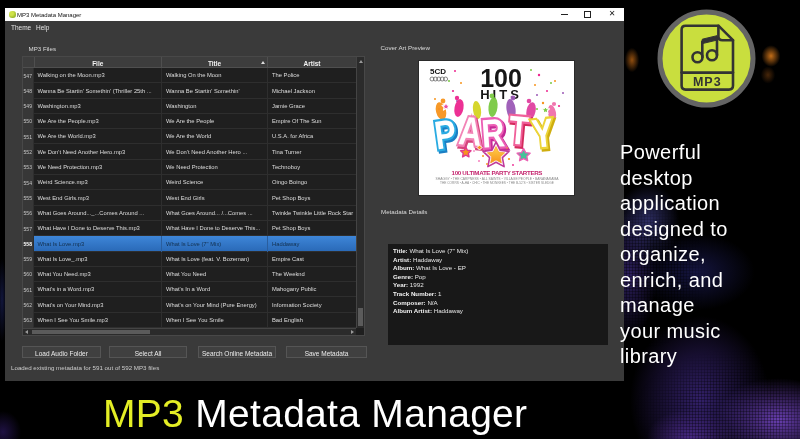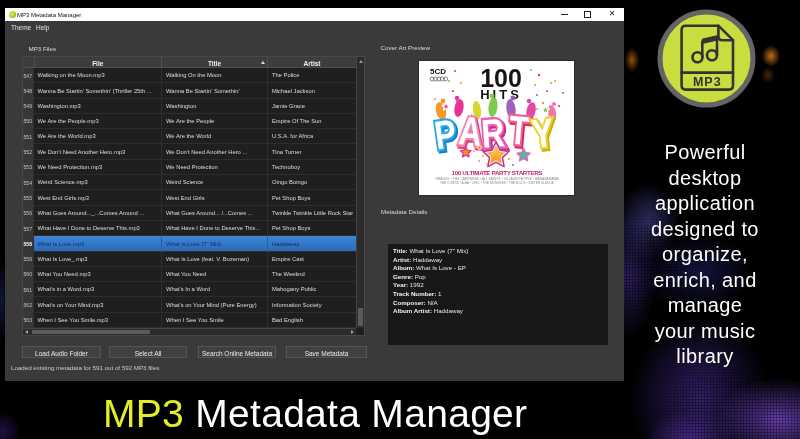--- a/index.html
+++ b/index.html
@@ -74,21 +74,21 @@
 .b2{left:104px;width:78px}
 .b3{left:193px;width:78px}
 .b4{left:281px;width:81px}
 .status{position:absolute;left:6px;top:356px;font-size:6.2px;color:#cccccc}
 
 .coverbox{position:absolute;left:413px;top:52px;width:157px;height:136px;background:#fff;border:1px solid #2a2a2a}
 .meta{position:absolute;left:383px;top:236px;width:220px;height:101px;background:#181818;font-size:6.2px;line-height:8.6px;color:#e6e6e6;padding:3px 5px}
 .meta b{color:#f2f2f2}
 
 .side-ico{position:absolute;left:655px;top:7px}
-.side-txt{position:absolute;left:620px;top:140px;width:170px;text-align:center;color:#fff;font-size:20px;line-height:25.5px;letter-spacing:0.4px}
+.side-txt{position:absolute;left:620px;top:140px;width:170px;text-align:left;color:#fff;font-size:20px;line-height:25.5px;letter-spacing:0.4px}
 .bigtitle{position:absolute;left:103px;top:392px;font-size:39px;color:#fff;letter-spacing:0.3px}
 .bigtitle b{color:#e4ee25;font-weight:normal}
 </style>
 </head>
 <body>
 <div class="bg"></div>
 <div class="tex"></div>
 <div class="win">
  <div class="titlebar">
       <span class="appico"></span>

